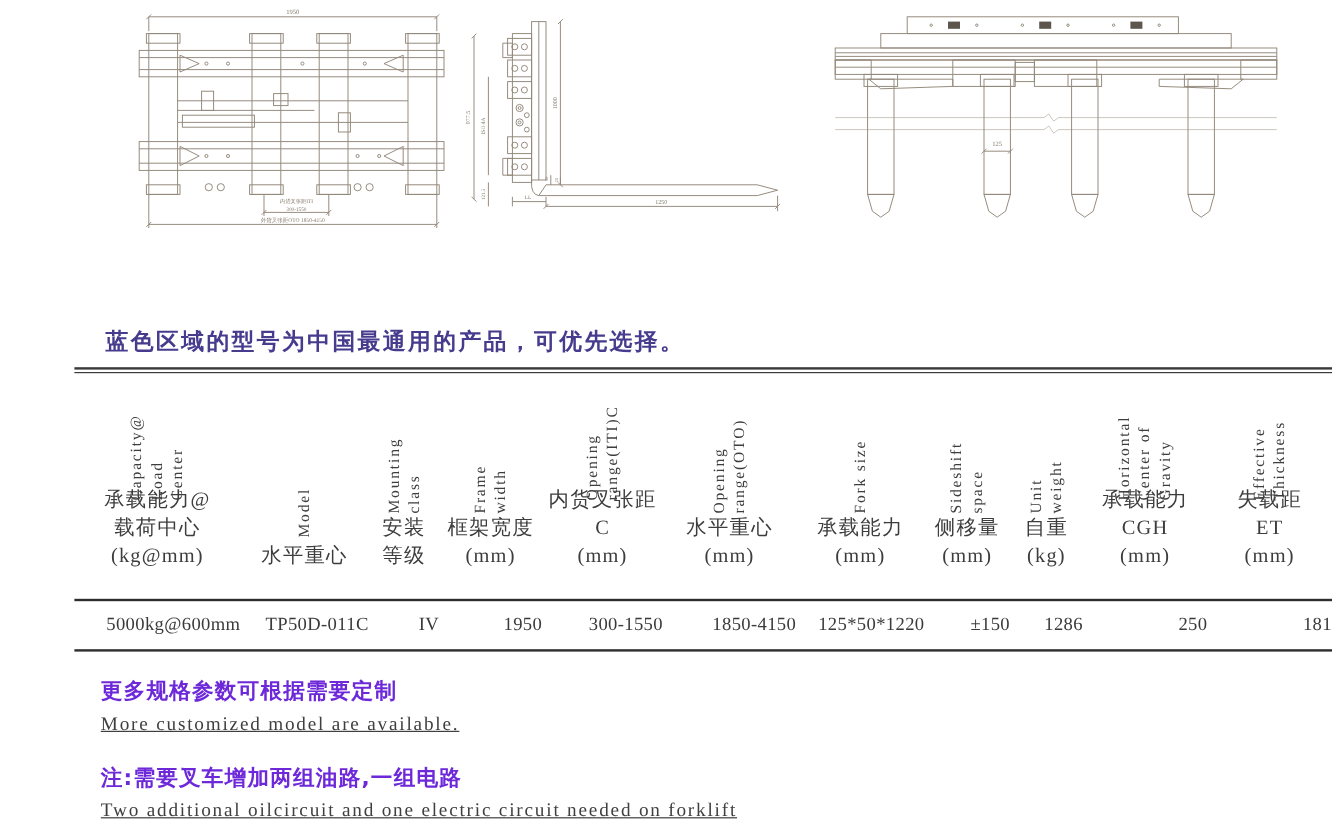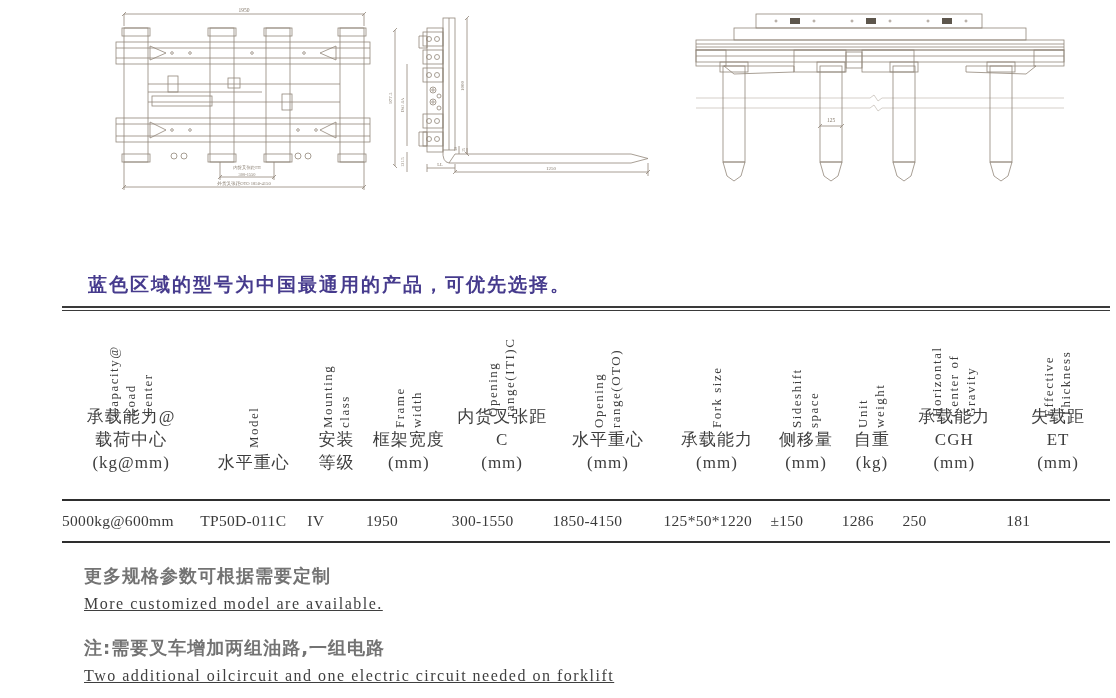--- a/index.html
+++ b/index.html
@@ -20,35 +20,35 @@
   .notice{position:absolute;left:88px;top:272px;font-family:"DejaVu Sans","Liberation Sans",sans-serif;
           font-weight:bold;font-size:19px;letter-spacing:2px;color:#463b8d;}
 
   
   .spec-table{position:absolute;left:62px;top:306px;width:1048px;}
   .rule-double{height:2px;border-top:2px solid #3a3a3a;border-bottom:1px solid #3a3a3a;}
   .rule{height:0;border-top:2px solid #2e2e2e;}
   .thead{display:flex;height:188px;}
   .trow{display:flex;height:40px;align-items:center;}
   .hcell{display:flex;flex-direction:column;justify-content:flex-end;align-items:center;overflow:visible;}
-  .dcell{text-align:left;font-size:15.5px;letter-spacing:0.3px;color:#3a3a3a;}
+  .dcell{text-align:right;font-size:15.5px;letter-spacing:0.3px;color:#3a3a3a;}
   .c1{width:13.2%;} .c2{width:10.2%;} .c3{width:5.6%;} .c4{width:8.2%;} .c5{width:9.6%;}
   .c6{width:10.6%;} .c7{width:10.2%;} .c8{width:6.8%;} .c9{width:5.8%;} .c10{width:9.9%;} .c11{width:9.9%;}
   .en-wrap{position:relative;height:120px;width:100%;}
   .en{position:absolute;left:50%;top:50%;transform:translate(-50%,-50%) rotate(-90deg);
       width:120px;text-align:left;font-size:13px;line-height:1.3;letter-spacing:1.5px;
       white-space:pre-line;color:#3d3d3d;}
   .zh{font-size:17px;line-height:1.35;letter-spacing:1px;text-align:center;
       white-space:pre-line;color:#3d3d3d;padding:4px 0 24px 0;}
 
   
   .note{position:absolute;left:84px;}
   #note-1{top:564px;} #note-2{top:636px;}
   .note-zh{font-family:"DejaVu Sans","Liberation Sans",sans-serif;font-weight:bold;
-           font-size:18px;letter-spacing:1px;color:#737373;margin:0 0 7px 0;}
+           font-size:18px;letter-spacing:1px;color:#6d28d9;margin:0 0 7px 0;}
   .note-en{font-size:16px;letter-spacing:1.5px;color:#3f3f3f;margin:0;text-decoration:underline;}
 </style>
 </head>
 <body>
 
 <div class="page">
 
   <svg id="front-view" class="drawing" width="265" height="190" viewBox="0 0 265 190">
     <g class="dl">
 

